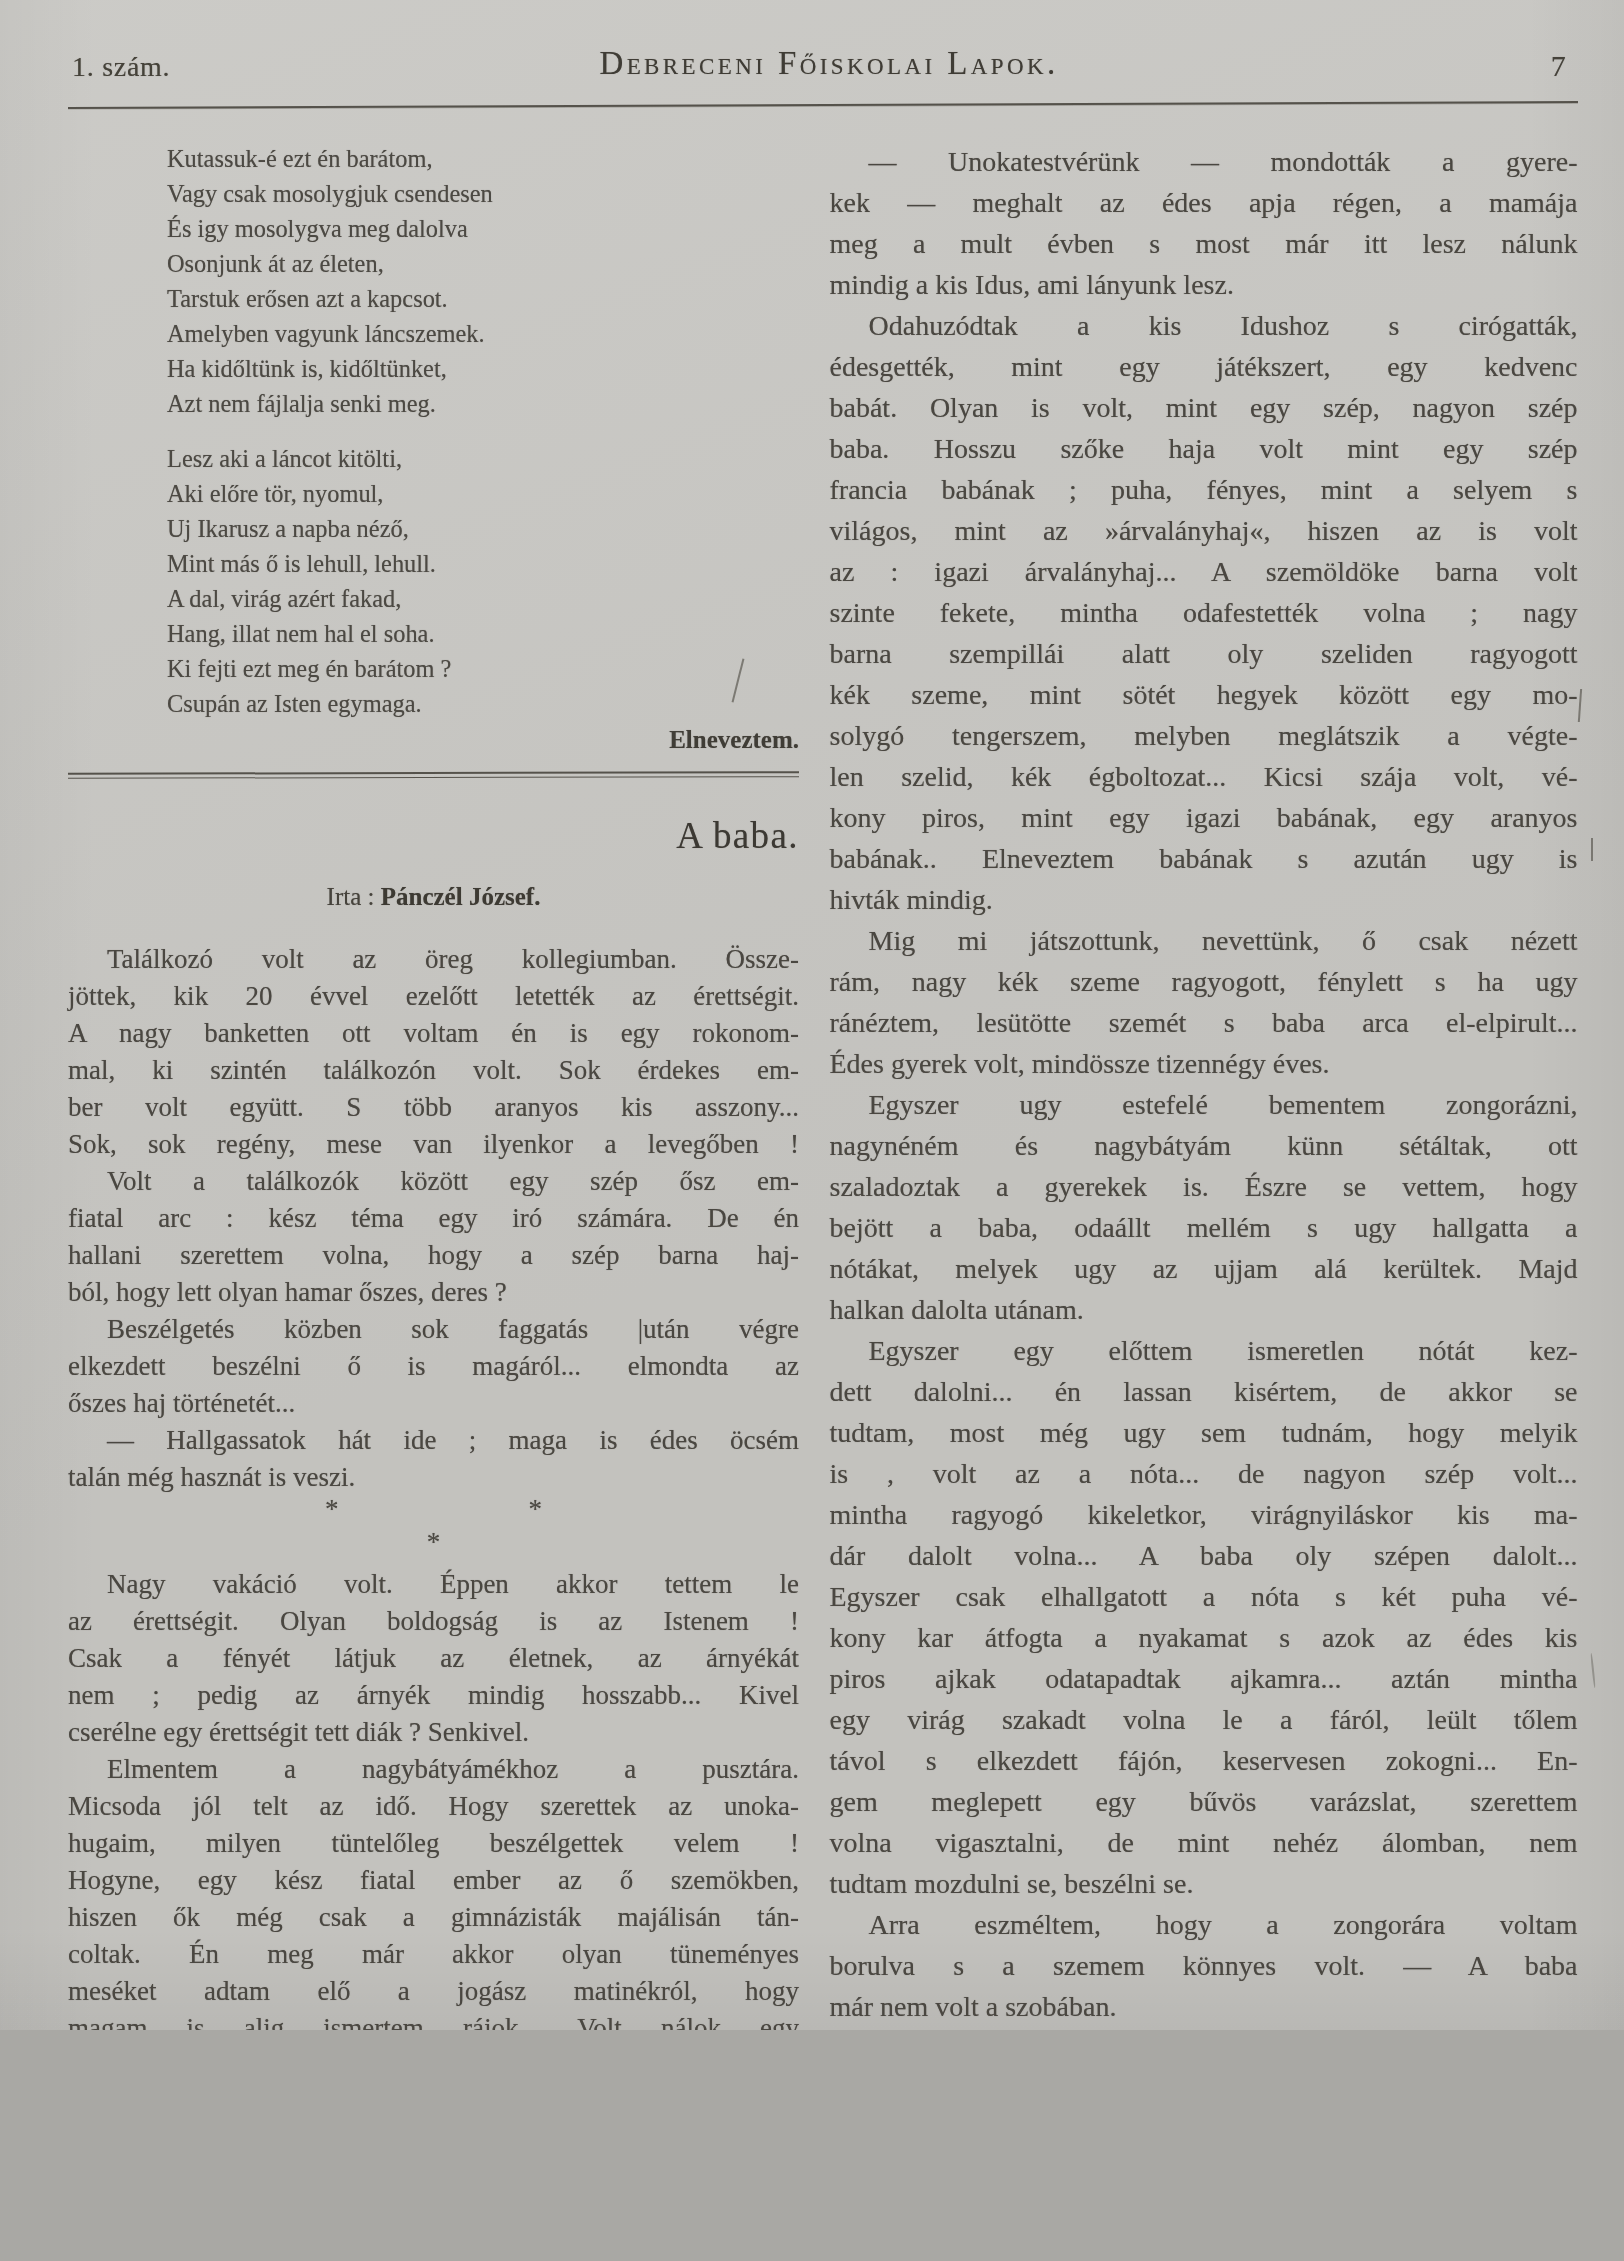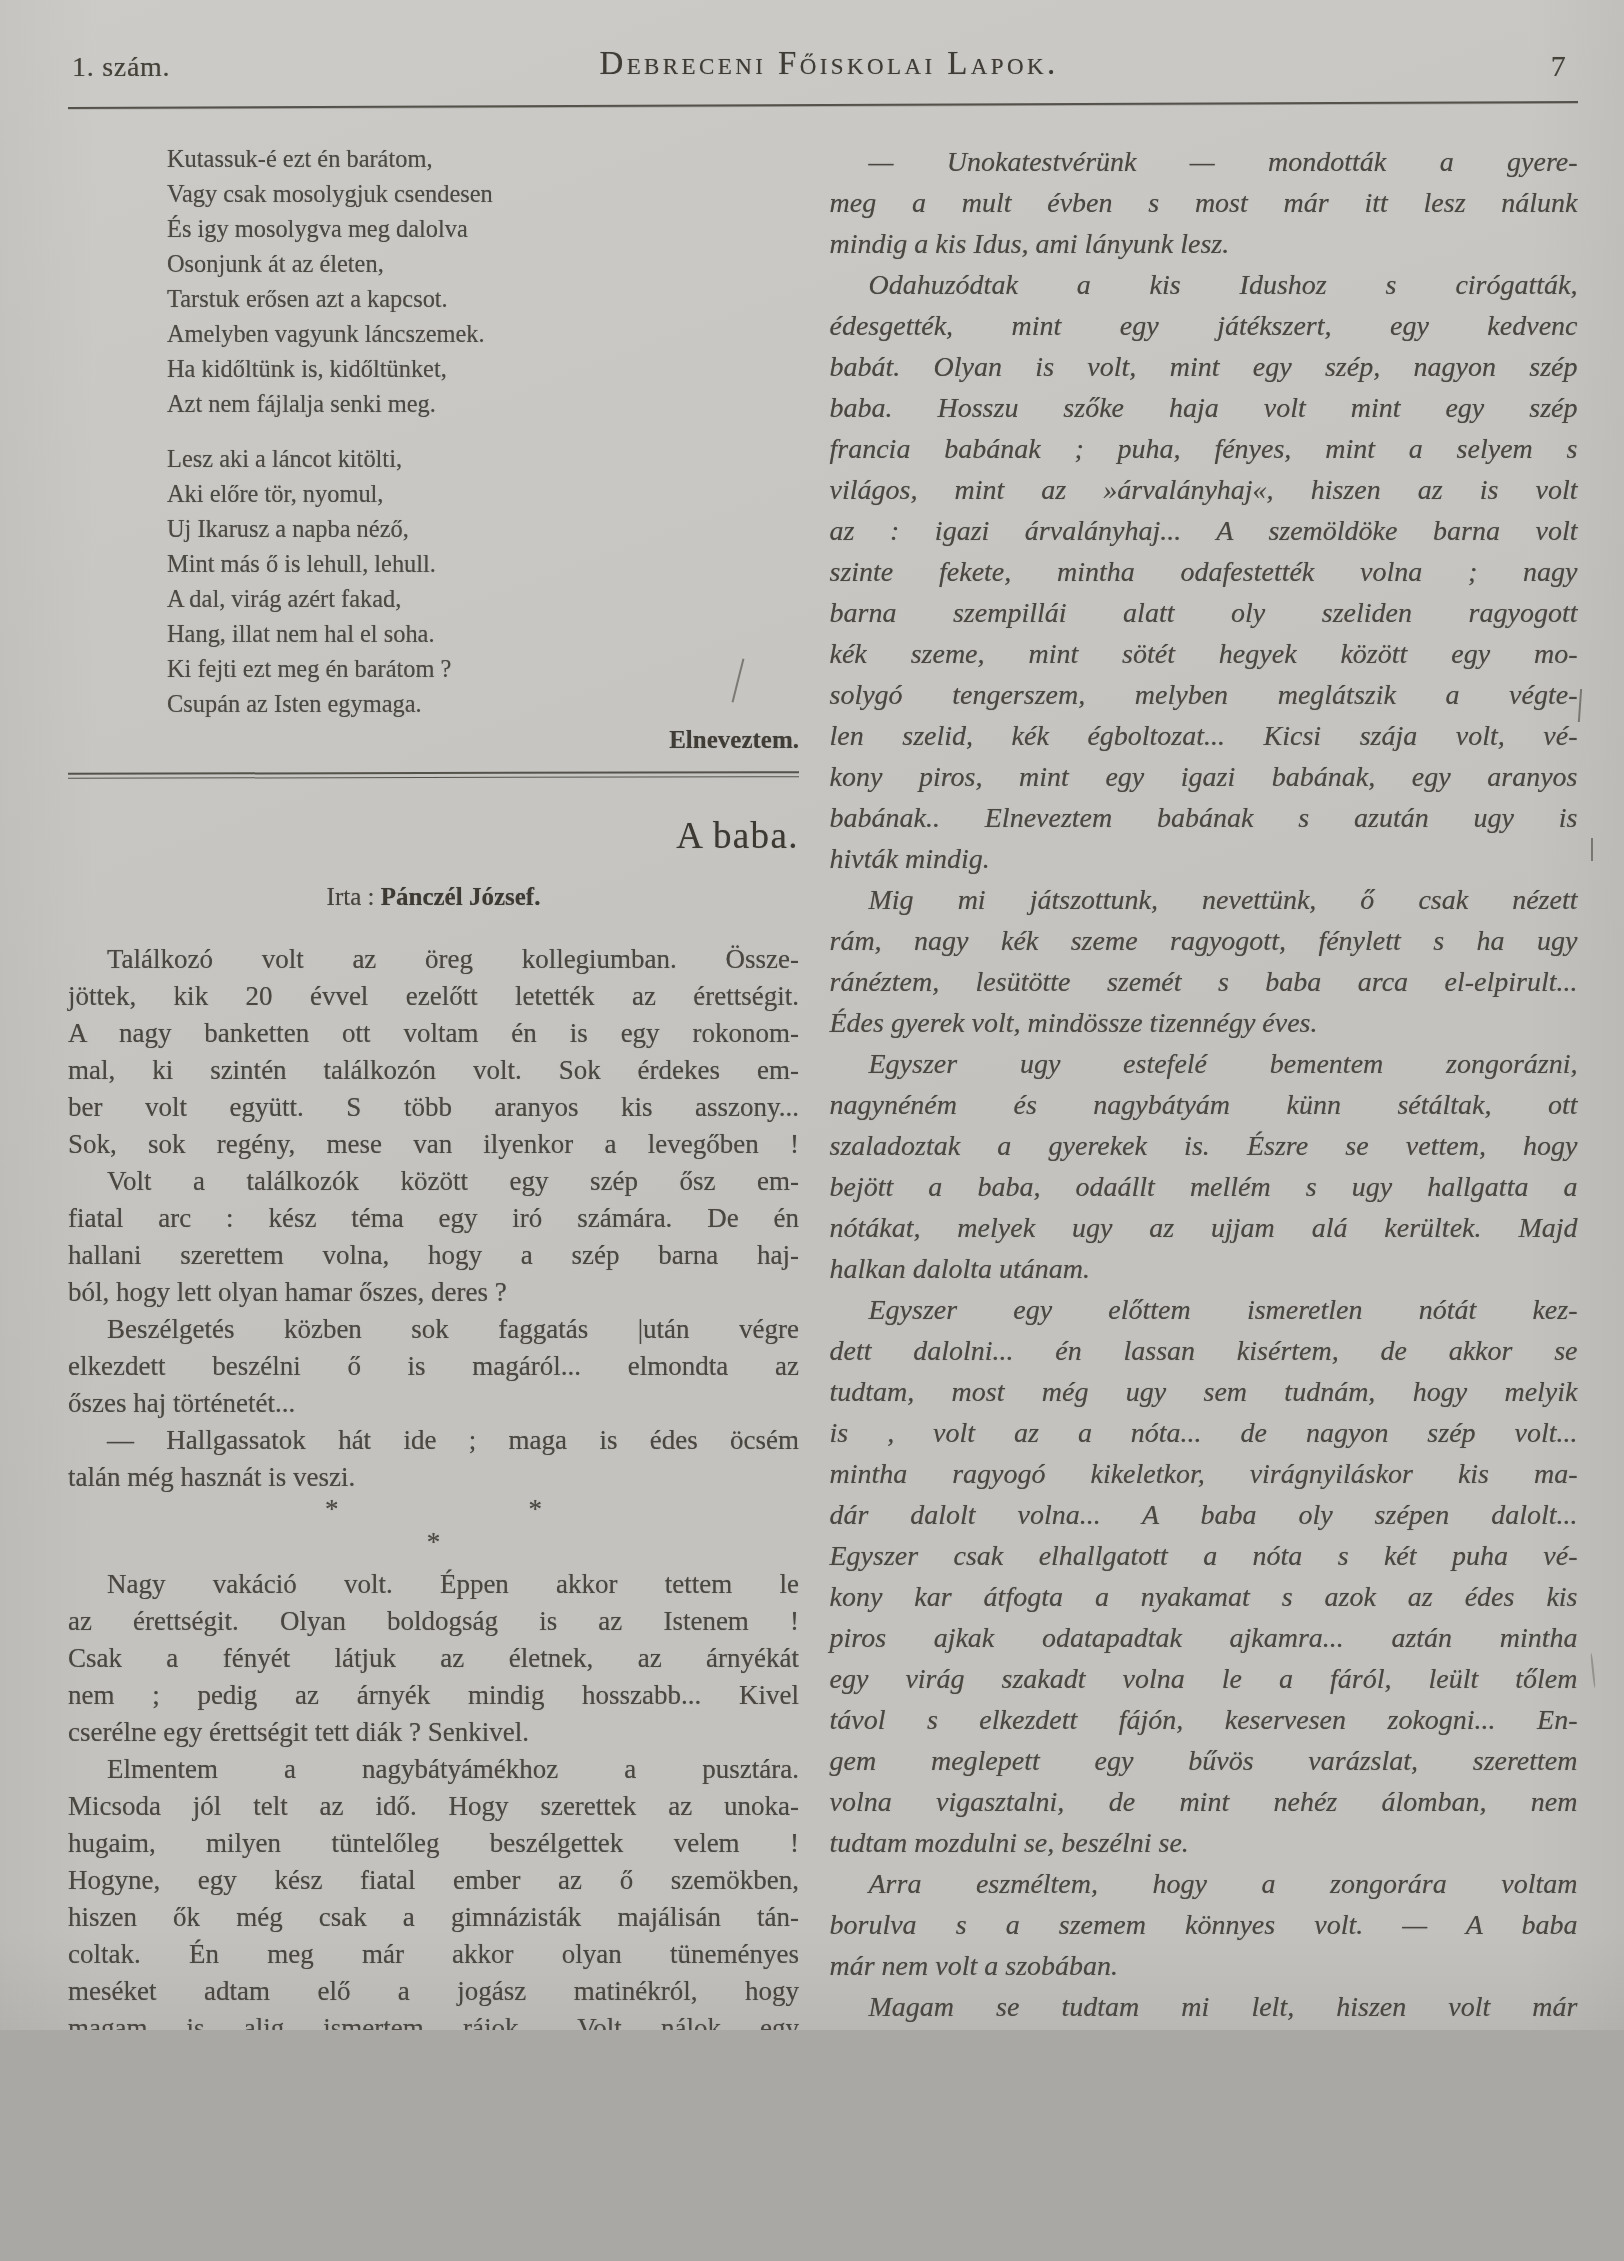--- a/index.html
+++ b/index.html
@@ -64,21 +64,21 @@
   .art-title{
     text-align:right;font-size:37px;letter-spacing:1.4px;
     margin-top:37px;color:#3c3933;
   }
   .art-byline{text-align:center;font-size:25px;margin-top:26px;color:#46433c;}
   .art-byline .author{font-weight:bold;color:#3d3a33;}
   
   .prose{margin-top:30px;font-size:27px;}
   .col-right .prose{margin-top:0;font-size:28px;}
   .para .line{line-height:37px;}
-  .col-right .para .line{line-height:41px;font-style:italic;}
+  .col-right .para .line{line-height:41px;}
   .para .line:first-child{text-indent:39px;}
   .line.just{text-align:justify;text-align-last:justify;text-justify:inter-word;}
   
   .sep{height:70px;position:relative;font-size:27px;color:#4c4943;}
   .sep .row1{position:absolute;top:-2.7px;left:0;width:100%;display:flex;justify-content:center;gap:190px;}
   .sep .row2{position:absolute;top:31px;left:0;width:100%;text-align:center;}
   
   .artifact{position:absolute;background:#55524a;opacity:0.65;}
   .a-slash{left:737px;top:658px;width:2px;height:45px;transform:rotate(14deg);}
   .a-tick1{left:1579px;top:689px;width:2px;height:32.5px;transform:rotate(4deg);}
@@ -184,20 +184,21 @@
             <div class="line just">magam is alig ismertem rájok... Volt nálok egy</div>
             <div class="line">kis szőke lány is.</div>
           </div>
       </div>
     </div>
 
     <div class="col-right">
       <div class="prose">
         <div class="para">
             <div class="line just">— Unokatestvérünk — mondották a gyere-</div>
+            <div class="line just">kek — meghalt az édes apja régen, a mamája</div>
             <div class="line just">meg a mult évben s most már itt lesz nálunk</div>
             <div class="line">mindig a kis Idus, ami lányunk lesz.</div>
           </div>
         <div class="para">
             <div class="line just">Odahuzódtak a kis Idushoz s cirógatták,</div>
             <div class="line just">édesgették, mint egy játékszert, egy kedvenc</div>
             <div class="line just">babát. Olyan is volt, mint egy szép, nagyon szép</div>
             <div class="line just">baba. Hosszu szőke haja volt mint egy szép</div>
             <div class="line just">francia babának ; puha, fényes, mint a selyem s</div>
             <div class="line just">világos, mint az »árvalányhaj«, hiszen az is volt</div>

